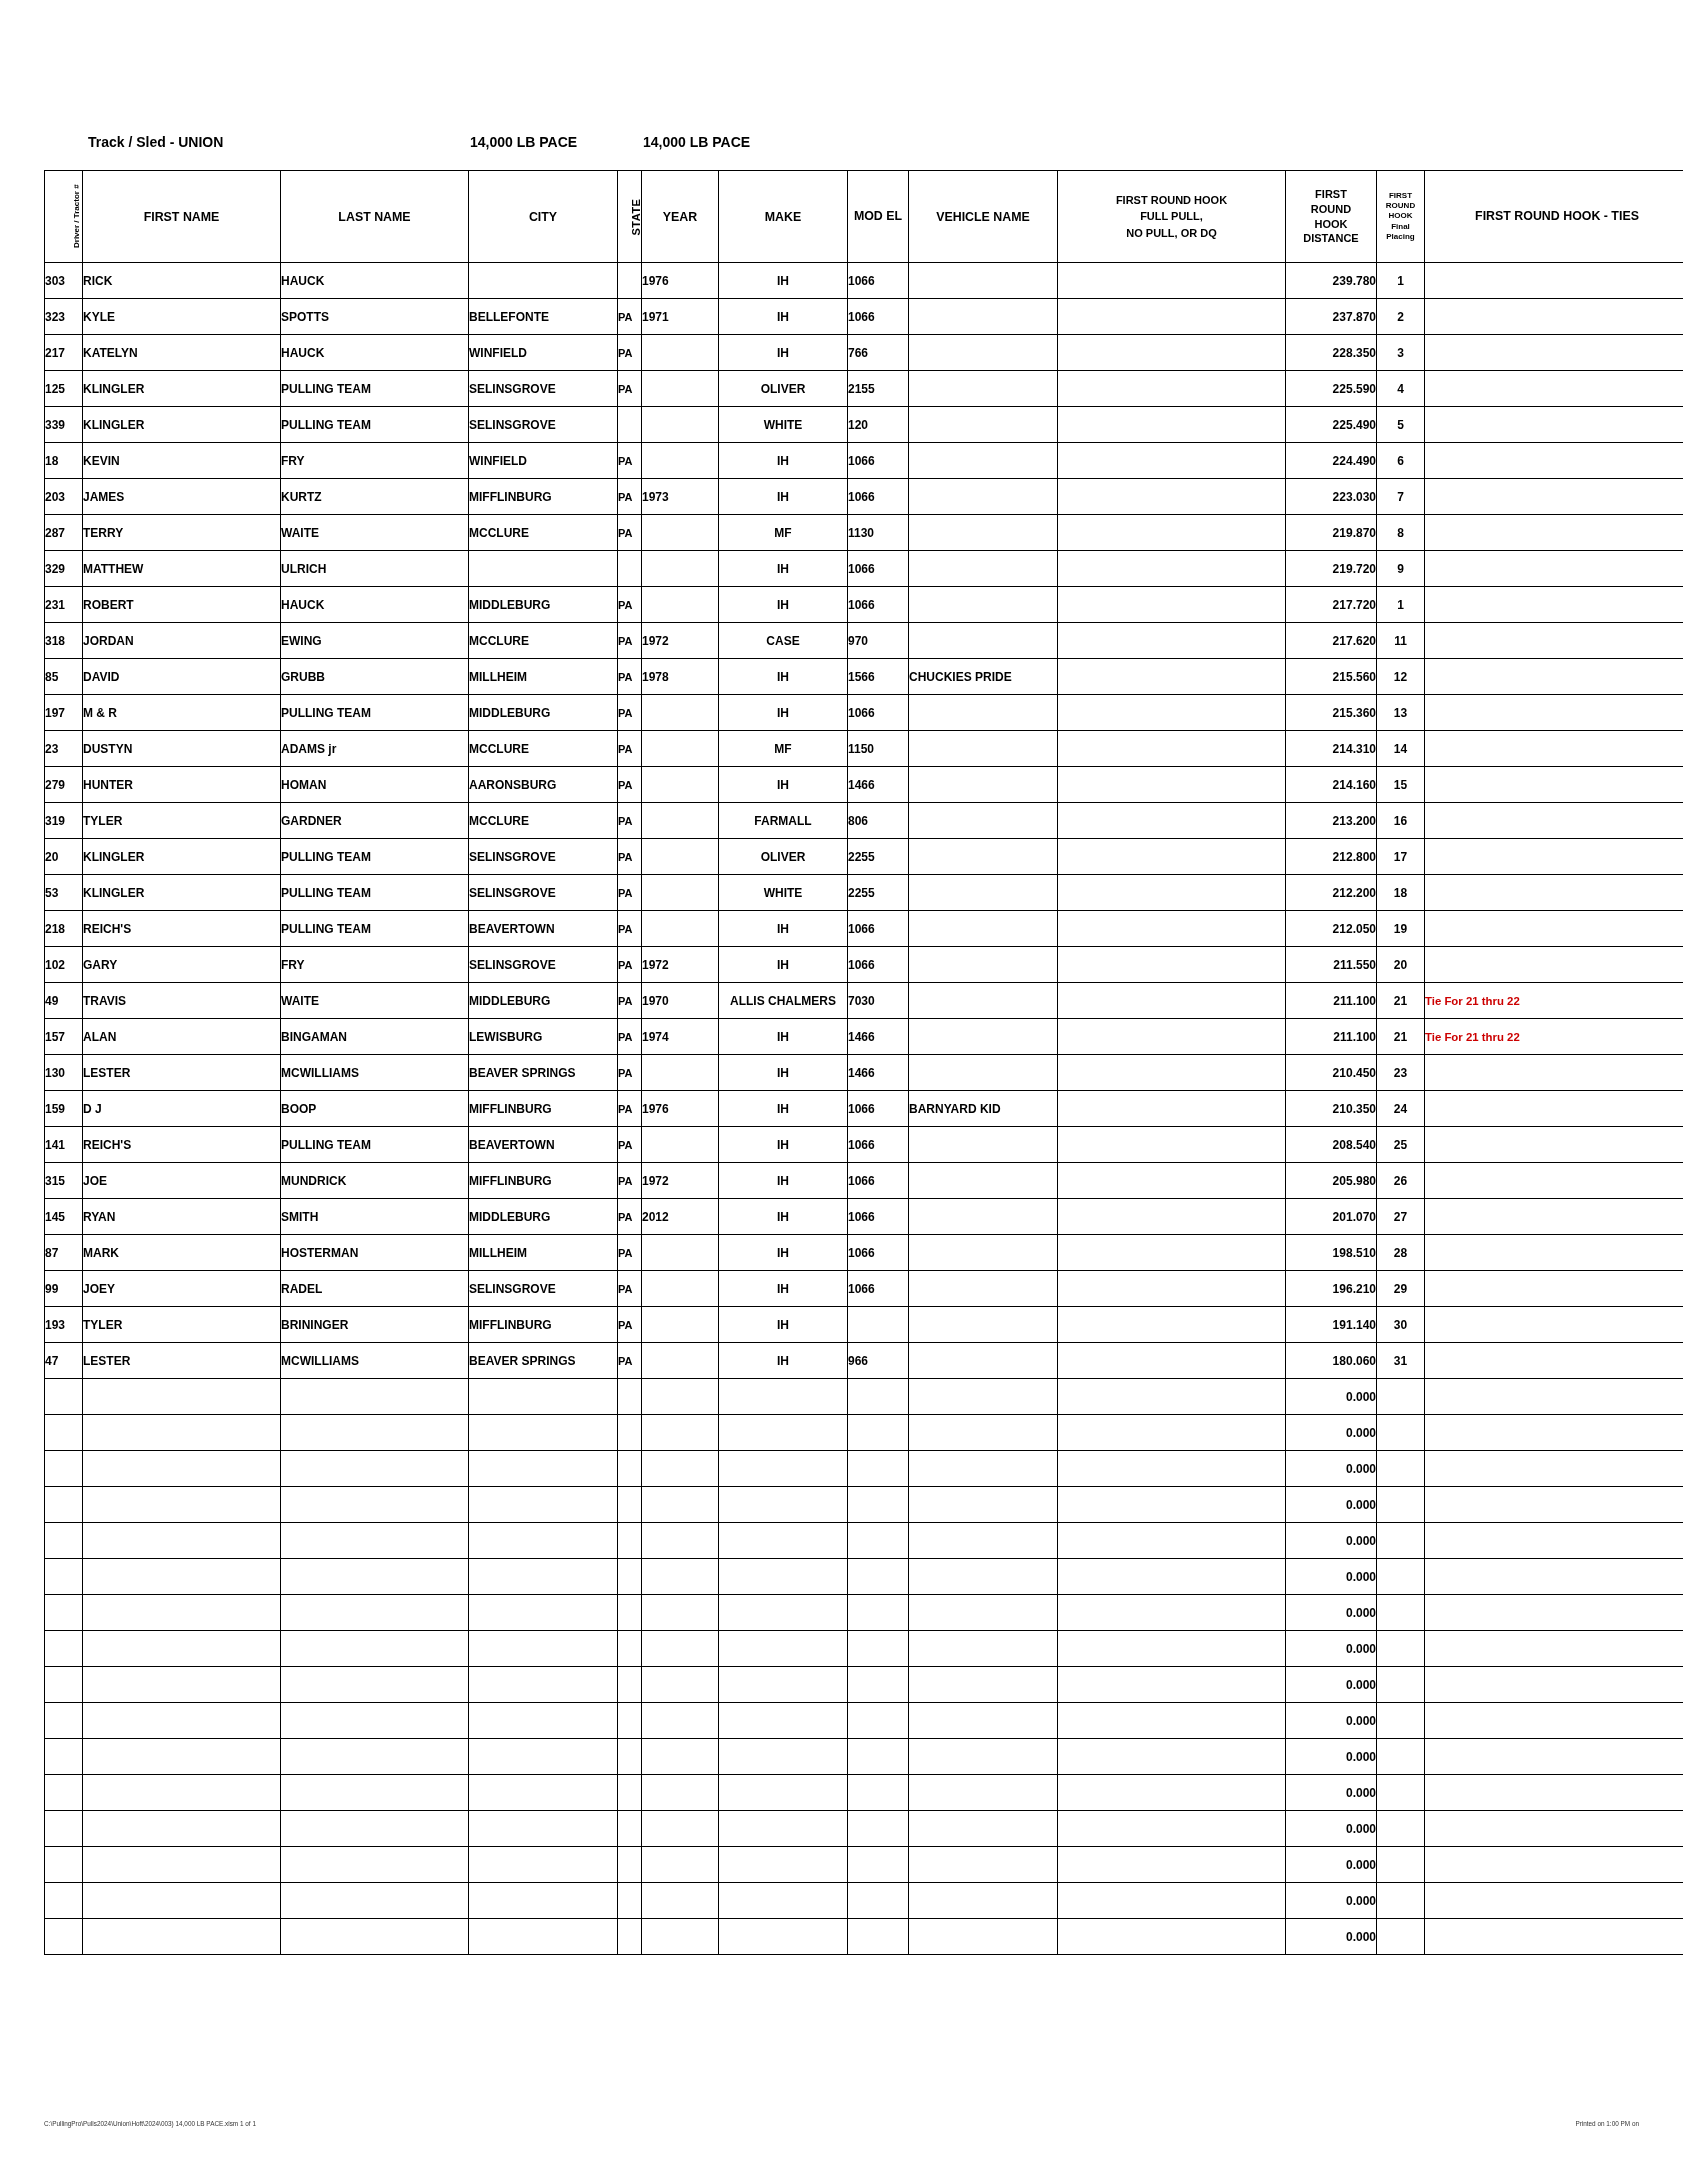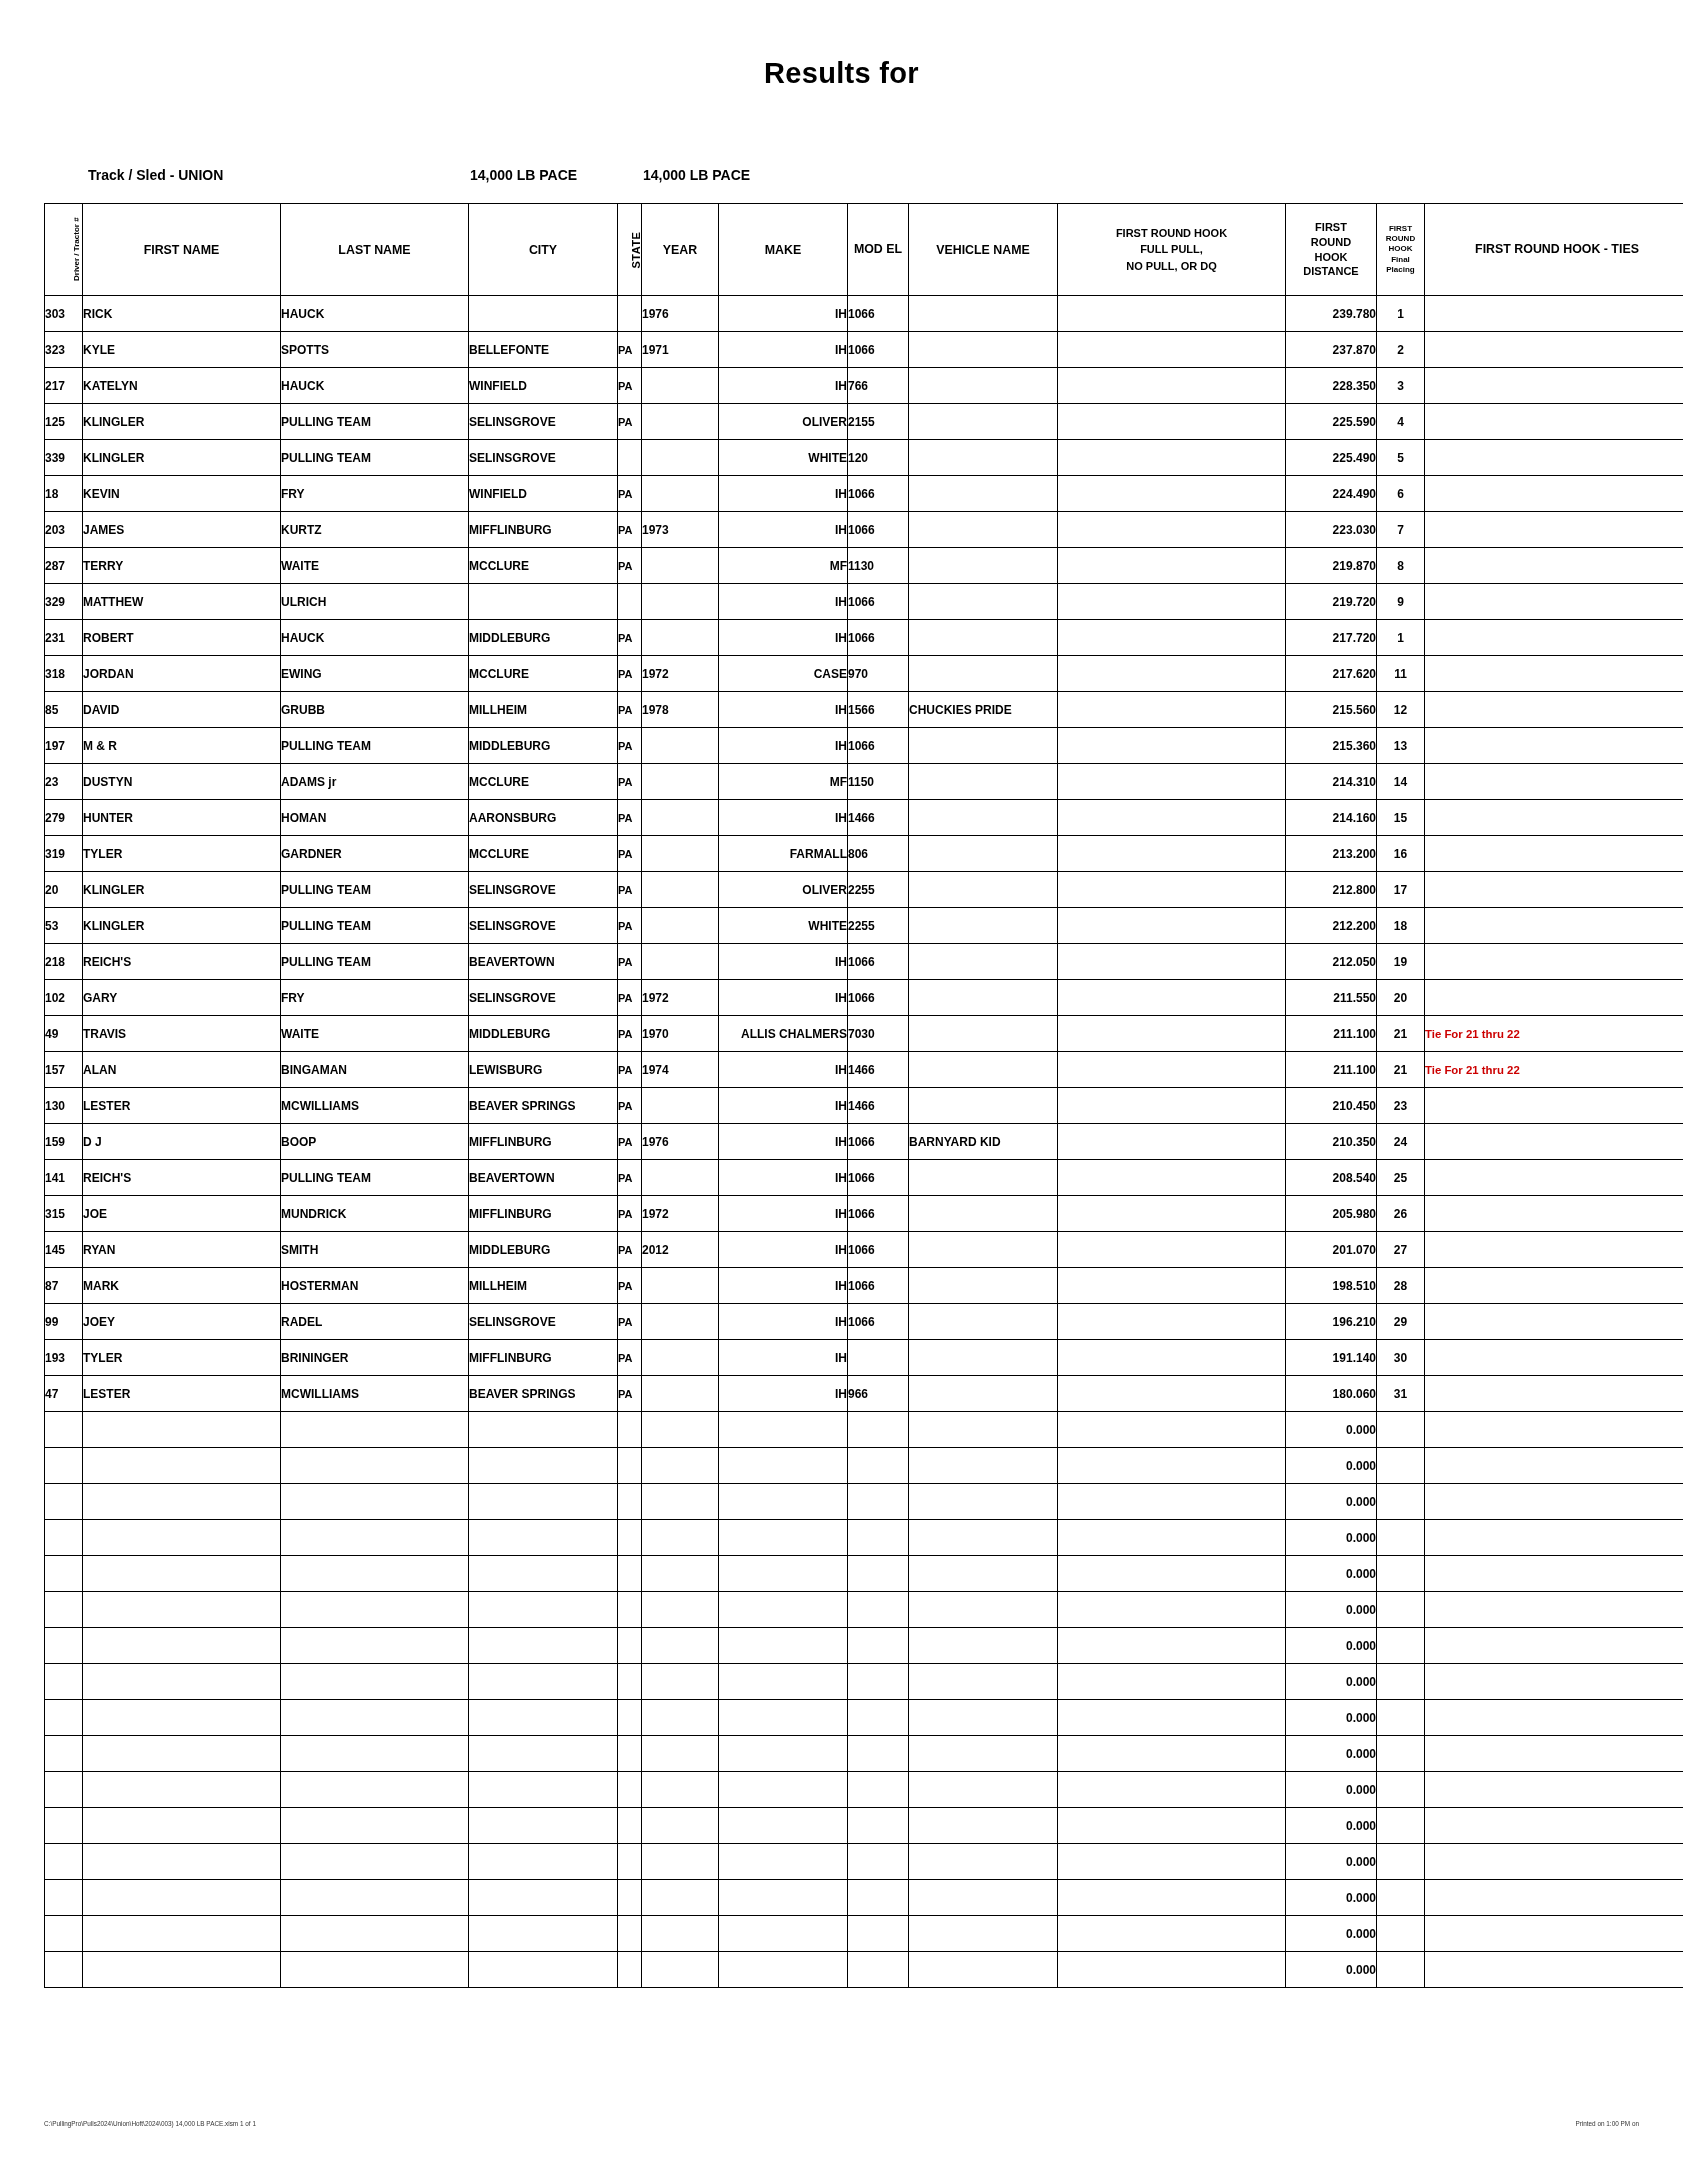--- a/index.html
+++ b/index.html
@@ -115,21 +115,21 @@
     font-size: 12px;
     font-weight: bold;
     padding: 0 5px;
   }
   td.c-num    { text-align: left; padding-left: 6px; }
   td.c-first  { text-align: left; padding-left: 10px; }
   td.c-last   { text-align: left; padding-left: 10px; }
   td.c-city   { text-align: left; padding-left: 10px; }
   td.c-state  { text-align: left; padding-left: 4px; font-size: 11px;}
   td.c-year   { text-align: left; padding-left: 6px; }
-  td.c-make   { text-align: right; padding-left: 6px; margin-left: 24px; }
+  td.c-make   { text-align: center; padding-left: 6px; margin-left: 24px; }
   td.c-model  { text-align: left; padding-left: 6px; margin-left: 44px; }
   td.c-vname  { text-align: left; padding-left: 6px; }
   td.c-full   { text-align: left; }
   td.c-dist   { text-align: right; padding-right: 10px; }
   td.c-place  { text-align: center; }
   td.c-ties   { text-align: left; padding-left: 12px; color: #cc0000; font-size: 11.4px; }
 
   .footer {
     position: absolute;
     left: 44px;
@@ -149,21 +149,20 @@
     right: 0;
     top: 0;
   }
 </style>
 </head>
 <body>
 
 <div class="page">
 
   <div class="title-block">
-    <div class="title-line1">Results for</div>
   </div>
 
   <div class="meta-row">
     <div class="meta-track">Track / Sled - UNION</div>
     <div class="meta-class1">14,000 LB PACE</div>
     <div class="meta-class2">14,000 LB PACE</div>
   </div>
 
   <table class="results">
     <colgroup>

